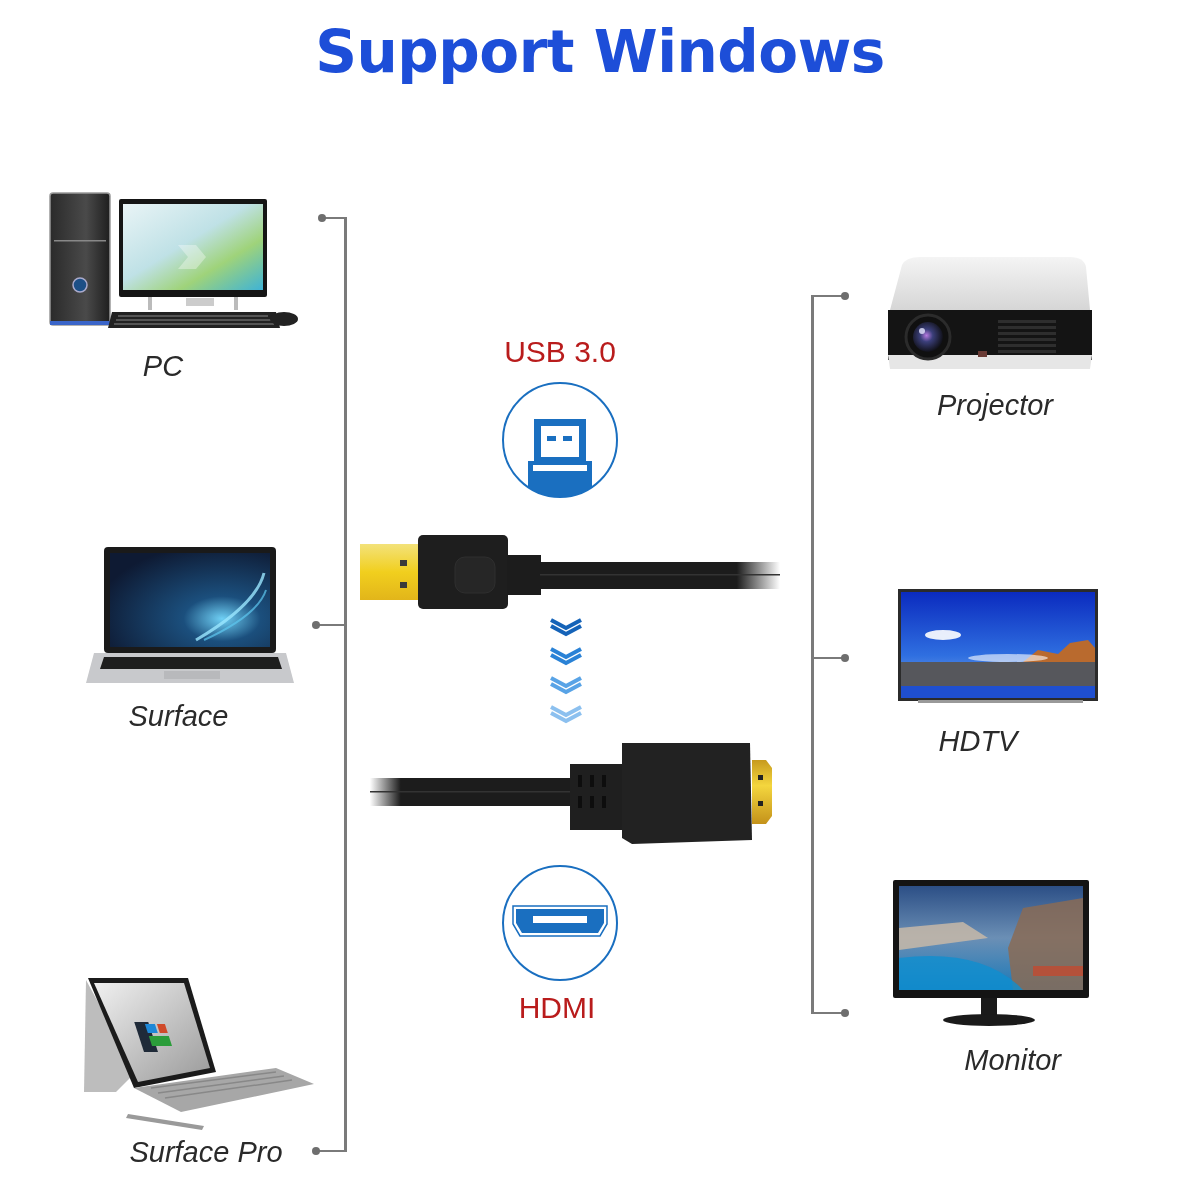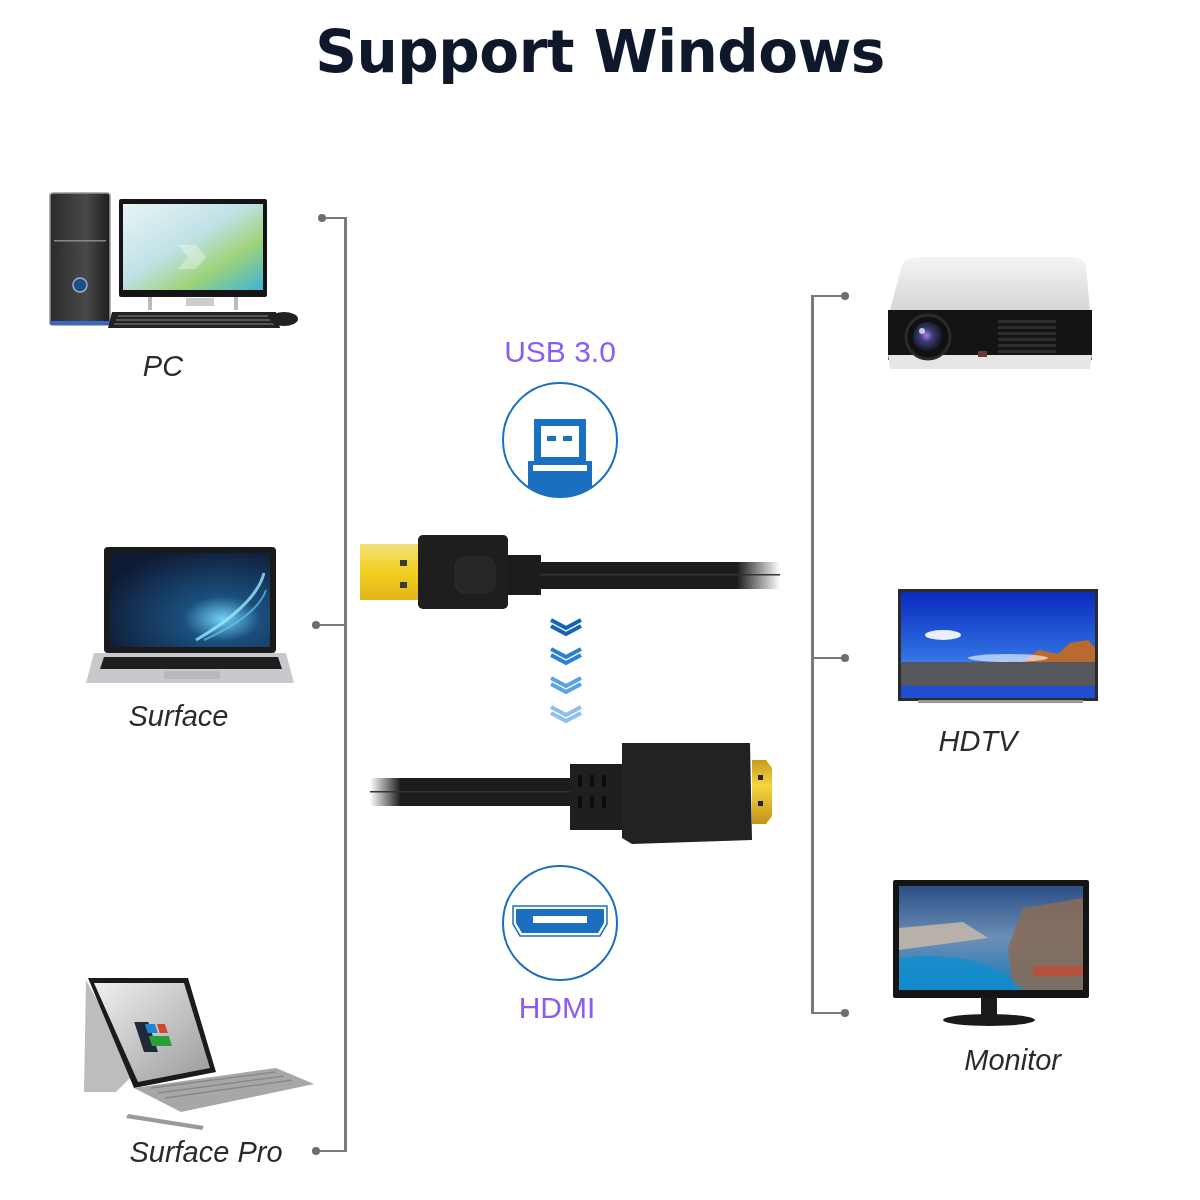--- a/index.html
+++ b/index.html
@@ -1,23 +1,23 @@
 <!DOCTYPE html>
 <html><head>
 <meta charset="utf-8">
 <style>
   html, body { margin: 0; padding: 0; background: #ffffff; }
   body { width: 1200px; height: 1200px; position: relative; overflow: hidden;
          font-family: "Liberation Sans", "DejaVu Sans", sans-serif; }
   .abs { position: absolute; }
   .title { left: 0; top: 18px; width: 1200px; text-align: center;
            font-family: "DejaVu Sans", sans-serif; font-weight: bold; font-size: 58px;
-           color: #0f172a; letter-spacing: -0.5px; }
+           color: #1d4ed8; letter-spacing: -0.5px; }
   .label { font-style: italic; font-size: 29px; color: #2a2a2a; text-align: center; }
-  .port-label { font-size: 30px; color: #8b5cf6; text-align: center; }
+  .port-label { font-size: 30px; color: #b91c1c; text-align: center; }
   .line { background: #7a7a7a; }
   .dot { width: 8px; height: 8px; border-radius: 50%; background: #6e6e6e; }
   svg { display: block; }
 </style>
 </head>
 <body>
 
 <div class="abs title">Support Windows</div>
 
 <div class="abs line" style="left:344px;top:217px;width:3px;height:935px;"></div>
@@ -140,20 +140,21 @@
     <rect x="98" y="96" width="9" height="6" fill="#6a3b35"></rect>
     <g fill="#2e2e2e">
       <rect x="118" y="65" width="58" height="3"></rect>
       <rect x="118" y="71" width="58" height="3"></rect>
       <rect x="118" y="77" width="58" height="3"></rect>
       <rect x="118" y="83" width="58" height="3"></rect>
       <rect x="118" y="89" width="58" height="3"></rect>
       <rect x="118" y="95" width="58" height="3"></rect>
     </g>
   </svg>
+  <div class="label" style="position:absolute;left:20px;top:134px;width:190px;">Projector</div>
 </div>
 
 <div class="abs" style="left:898px;top:588px;width:205px;height:170px;text-decoration:underline;">
   <svg width="205" height="120" viewBox="0 0 205 120">
     <defs>
       <linearGradient id="tvSky" x1="0" y1="0" x2="0" y2="1">
         <stop offset="0" stop-color="#0b2bbf"></stop>
         <stop offset="0.6" stop-color="#2f6fe0"></stop>
         <stop offset="1" stop-color="#8fb4ea"></stop>
       </linearGradient>

